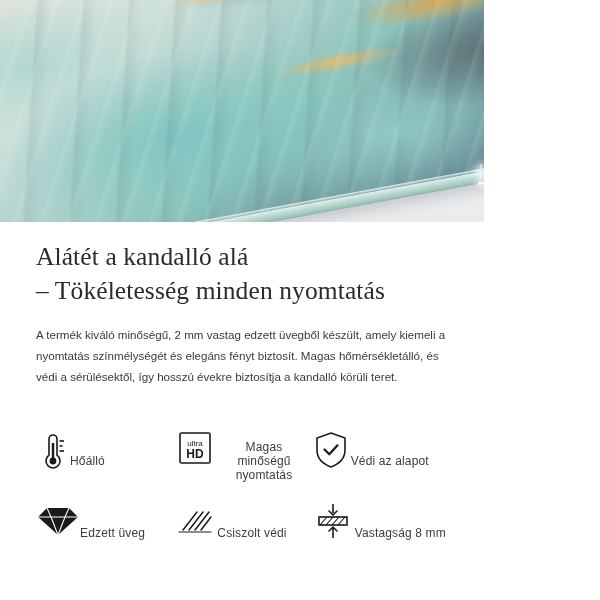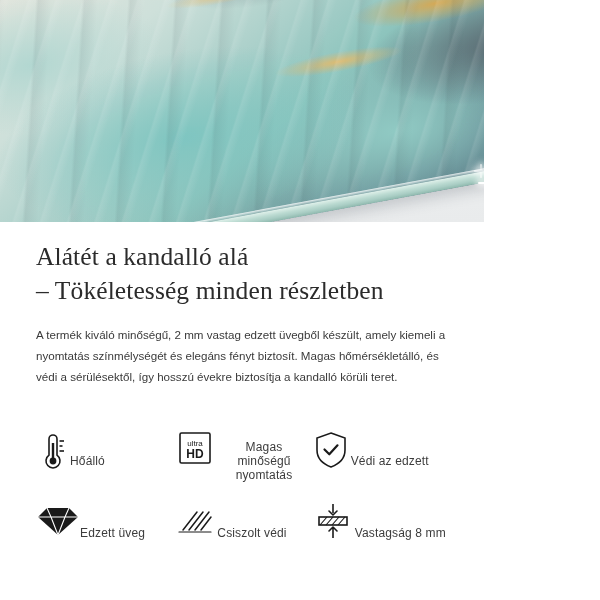--- a/index.html
+++ b/index.html
@@ -204,21 +204,21 @@
     </div>
     <span class="sparkle s1"></span>
     <span class="sparkle s2"></span>
     <span class="sparkle s3"></span>
   </div>
 
   <div class="content">
 
     <h1 class="headline">
       <span>Alátét a kandalló alá</span>
-      <span class="line2">– Tökéletesség minden részletben</span>
+      <span class="line2">– Tökéletesség minden nyomtatás</span>
     </h1>
 
     <p class="paragraph">A termék kiváló minőségű, 2 mm vastag edzett üvegből készült, amely kiemeli a nyomtatás színmélységét és elegáns fényt biztosít. Magas hőmérsékletálló, és védi a sérülésektől, így hosszú évekre biztosítja a kandalló körüli teret.</p>
 
     <div class="features">
 
       <div class="feature">
         <div class="feature-icon">
           <svg width="34" height="42" viewBox="0 0 34 42" fill="none" stroke="#1a1a1a" stroke-width="1.6">
             <path d="M17 6a4 4 0 0 0-4 4v16.2a7 7 0 1 0 8 0V10a4 4 0 0 0-4-4z"></path>
@@ -243,21 +243,21 @@
         <div class="feature-label">Magas minőségű nyomtatás</div>
       </div>
 
       <div class="feature">
         <div class="feature-icon">
           <svg width="40" height="42" viewBox="0 0 40 42" fill="none" stroke="#1a1a1a" stroke-width="1.6">
             <path d="M20 4 L34 9 V21c0 8.5-6 14-14 17C12 35 6 29.5 6 21V9z"></path>
             <path d="M13.5 20.5l4.8 4.8 8.2-9" stroke-width="2.2" stroke-linecap="round" stroke-linejoin="round"></path>
           </svg>
         </div>
-        <div class="feature-label">Védi az edzett</div>
+        <div class="feature-label">Védi az alapot</div>
       </div>
 
       <div class="feature">
         <div class="feature-icon">
           <svg width="44" height="38" viewBox="0 0 44 38">
             <path d="M11 6h22l9 9-20 18L2 15z" fill="#1a1a1a"></path>
             <path d="M11 6l4 9h14l4-9M2 15h40M22 33L15 15M22 33l7-18" fill="none" stroke="#ffffff" stroke-width="1.1"></path>
           </svg>
         </div>
         <div class="feature-label">Edzett üveg</div>

